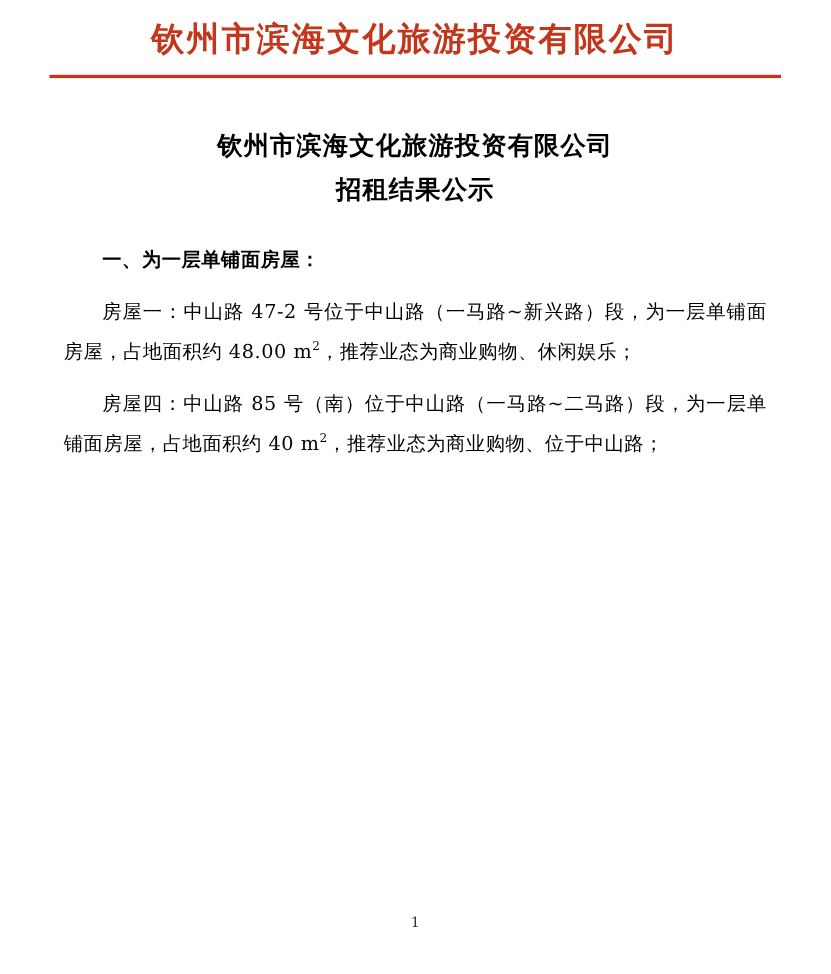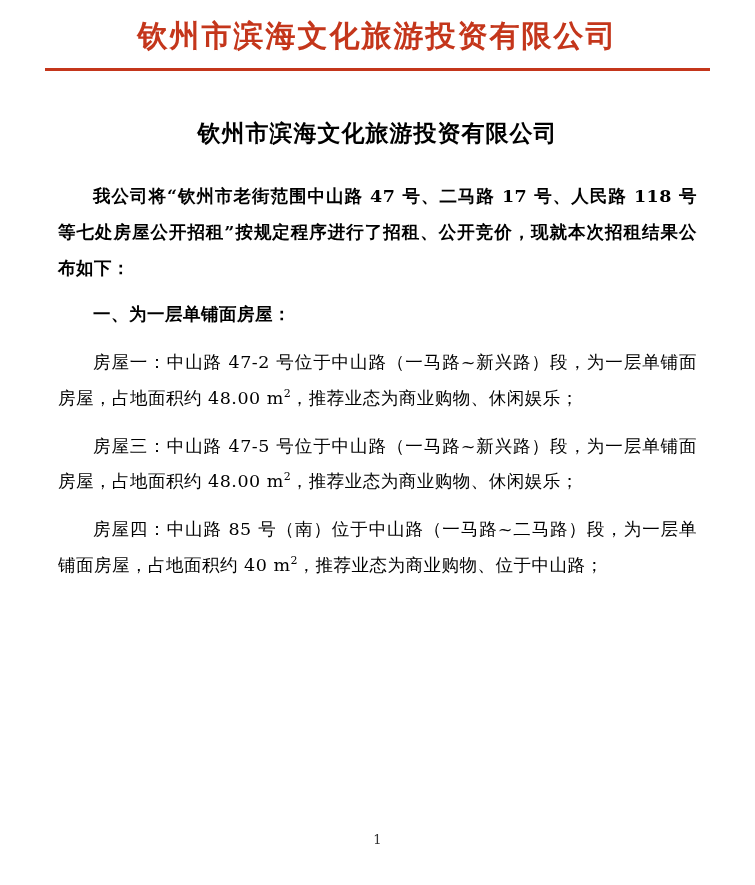--- a/index.html
+++ b/index.html
@@ -109,36 +109,33 @@
 
 <div class="page">
 
   <div class="letterhead">
     <div class="letterhead-title">钦州市滨海文化旅游投资有限公司</div>
     <div class="letterhead-rule"></div>
   </div>
 
   <div class="doc-title-block">
     <div class="doc-title-line">钦州市滨海文化旅游投资有限公司</div>
+    <div class="doc-title-line">招租结果公示</div>
   </div>
 
   <div class="body-block">
 
-    <p class="para indent bold">我公司将“钦州市老街范围中山路 47 号、二马路 17 号、人民路 118 号等七处房屋公开招租”按规定程序进行了招租、公开竞价，现就本次招租结果公布如下：</p>
 
     <p class="para section">一、为一层单铺面房屋：</p>
 
     <p class="para indent item">
       <span>房屋一：中山路 47-2 号位于中山路（一马路~新兴路）段，为一层单铺面房屋，占地面积约 48.00 </span><span class="unit">m<span class="sup">2</span></span><span>，推荐业态为商业购物、休闲娱乐；</span>
     </p>
 
 
-    <p class="para indent item">
-      <span>房屋三：中山路 47-5 号位于中山路（一马路~新兴路）段，为一层单铺面房屋，占地面积约 48.00 </span><span class="unit">m<span class="sup">2</span></span><span>，推荐业态为商业购物、休闲娱乐；</span>
-    </p>
 
     <p class="para indent item">
       <span>房屋四：中山路 85 号（南）位于中山路（一马路~二马路）段，为一层单铺面房屋，占地面积约 40 </span><span class="unit">m<span class="sup">2</span></span><span>，推荐业态为商业购物、位于中山路；</span>
     </p>
 
   </div>
 
   <div class="page-number">1</div>
 
 </div>

